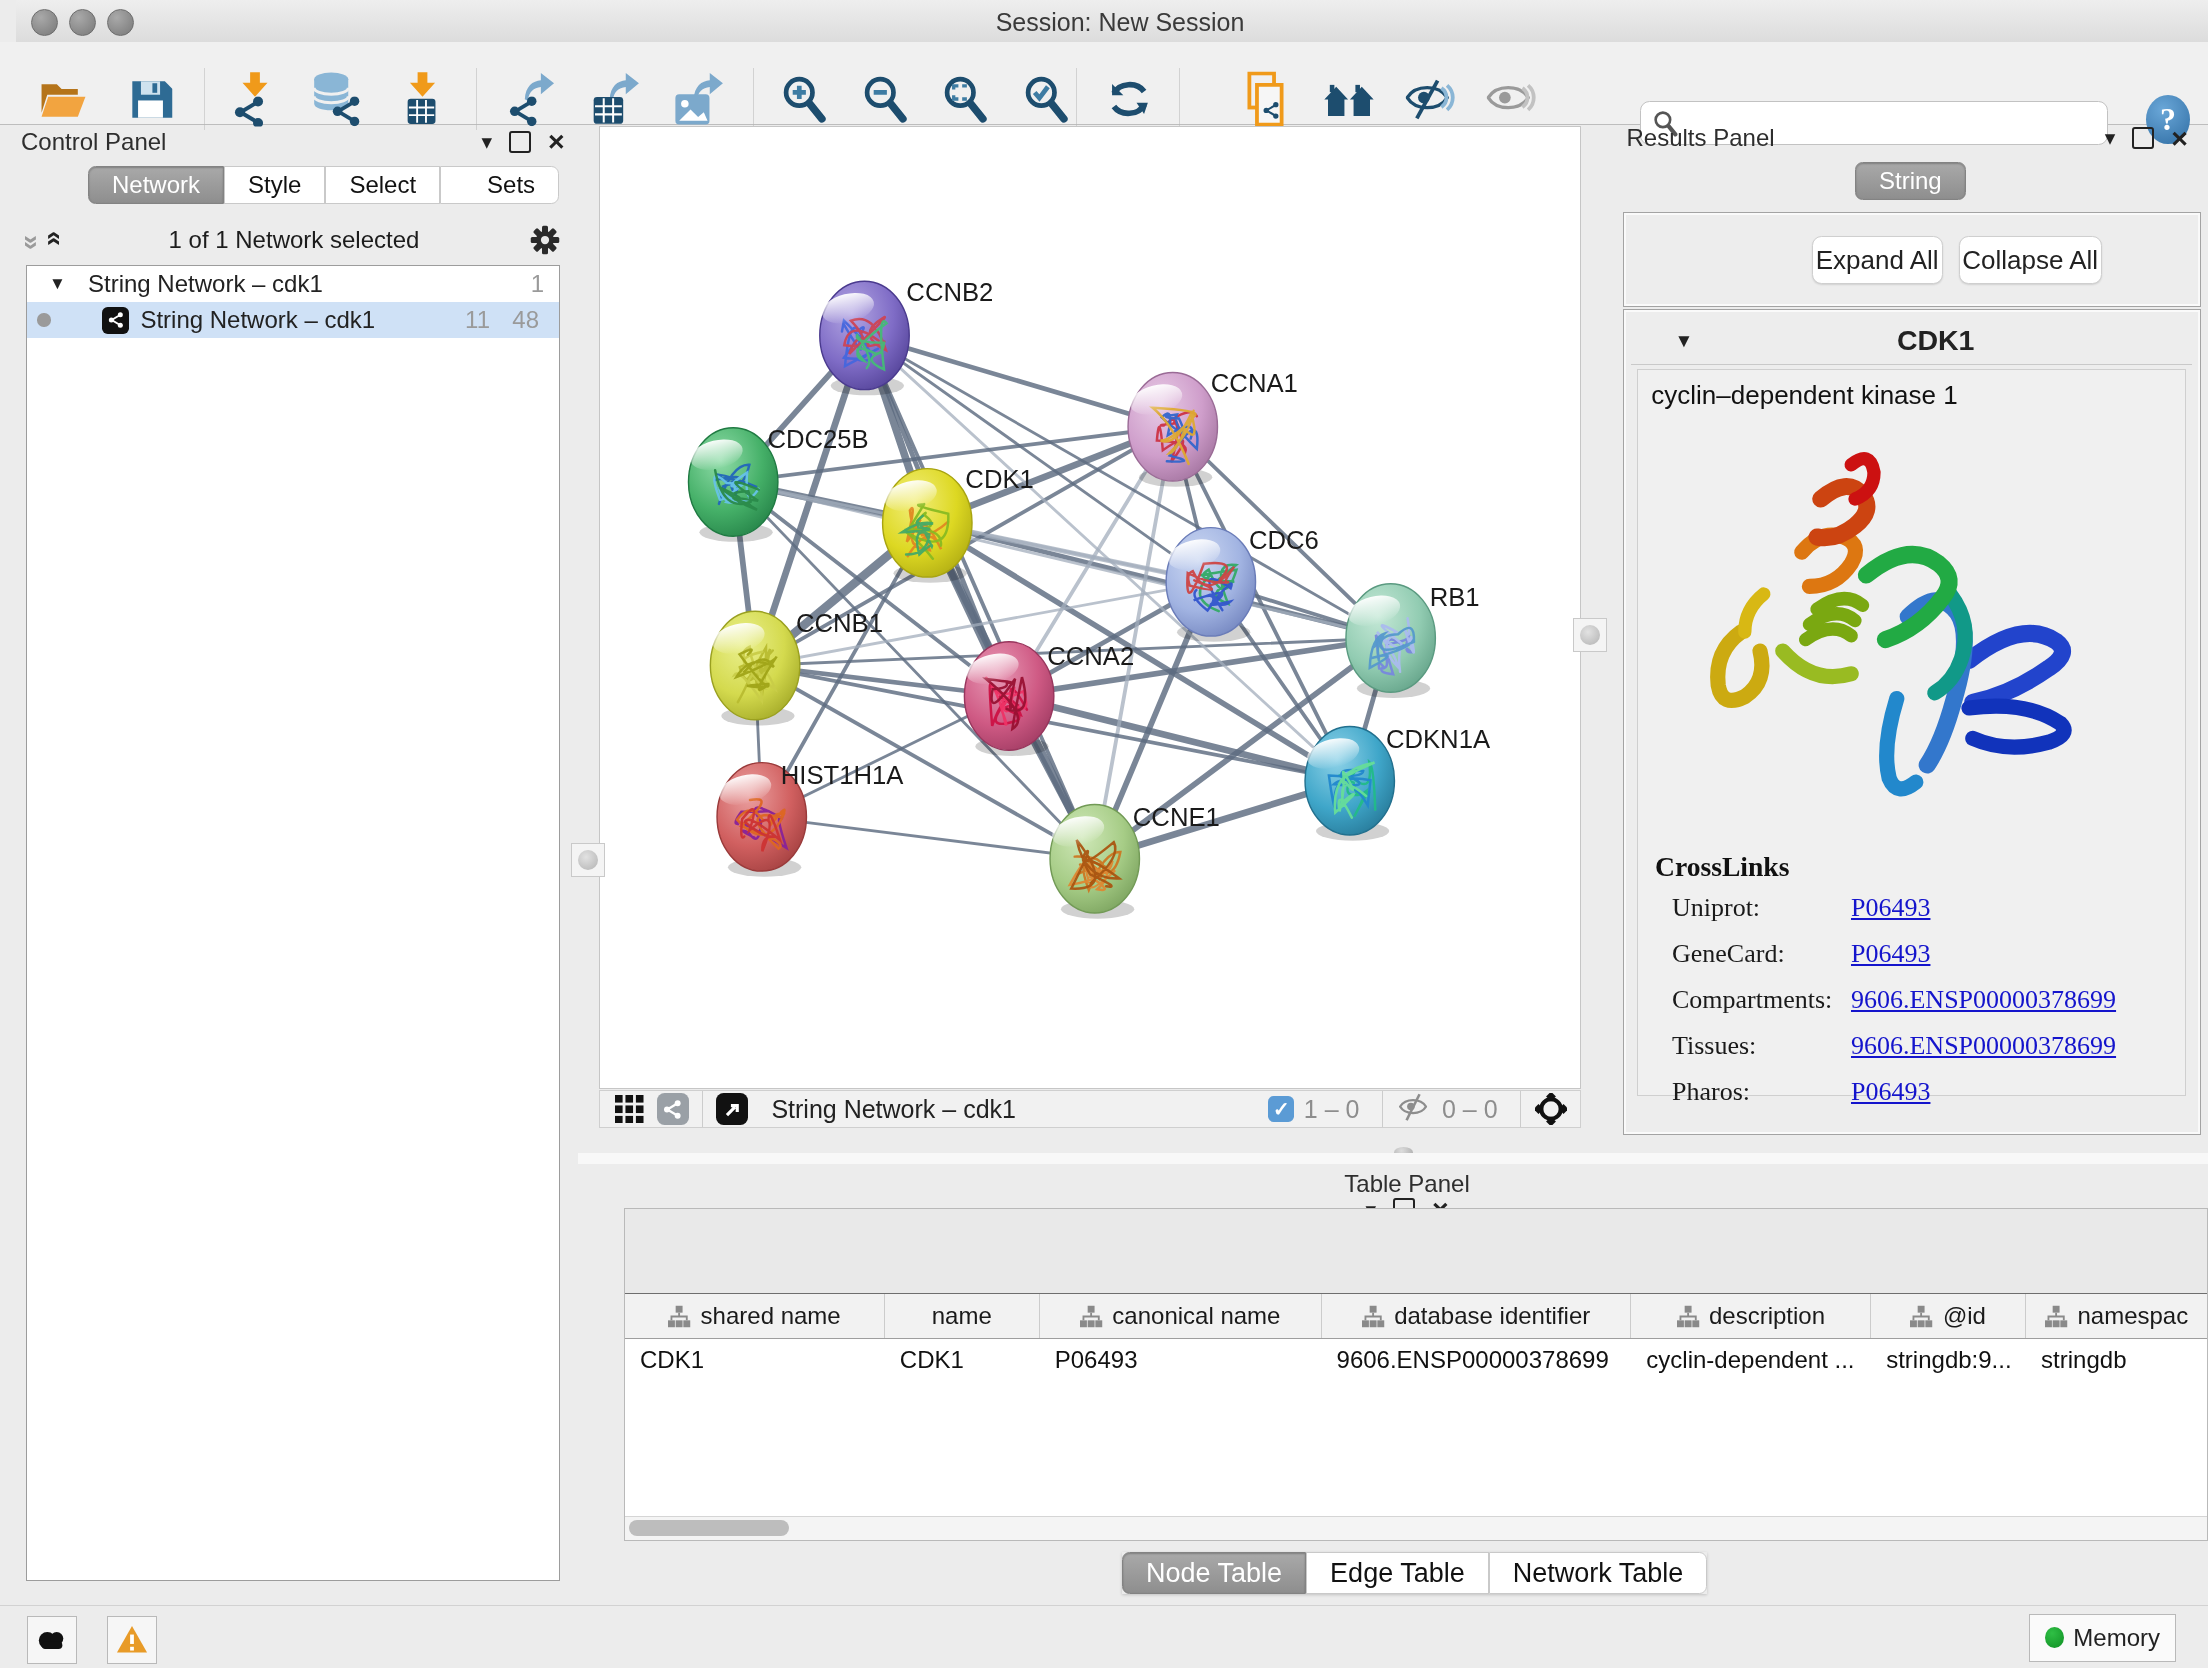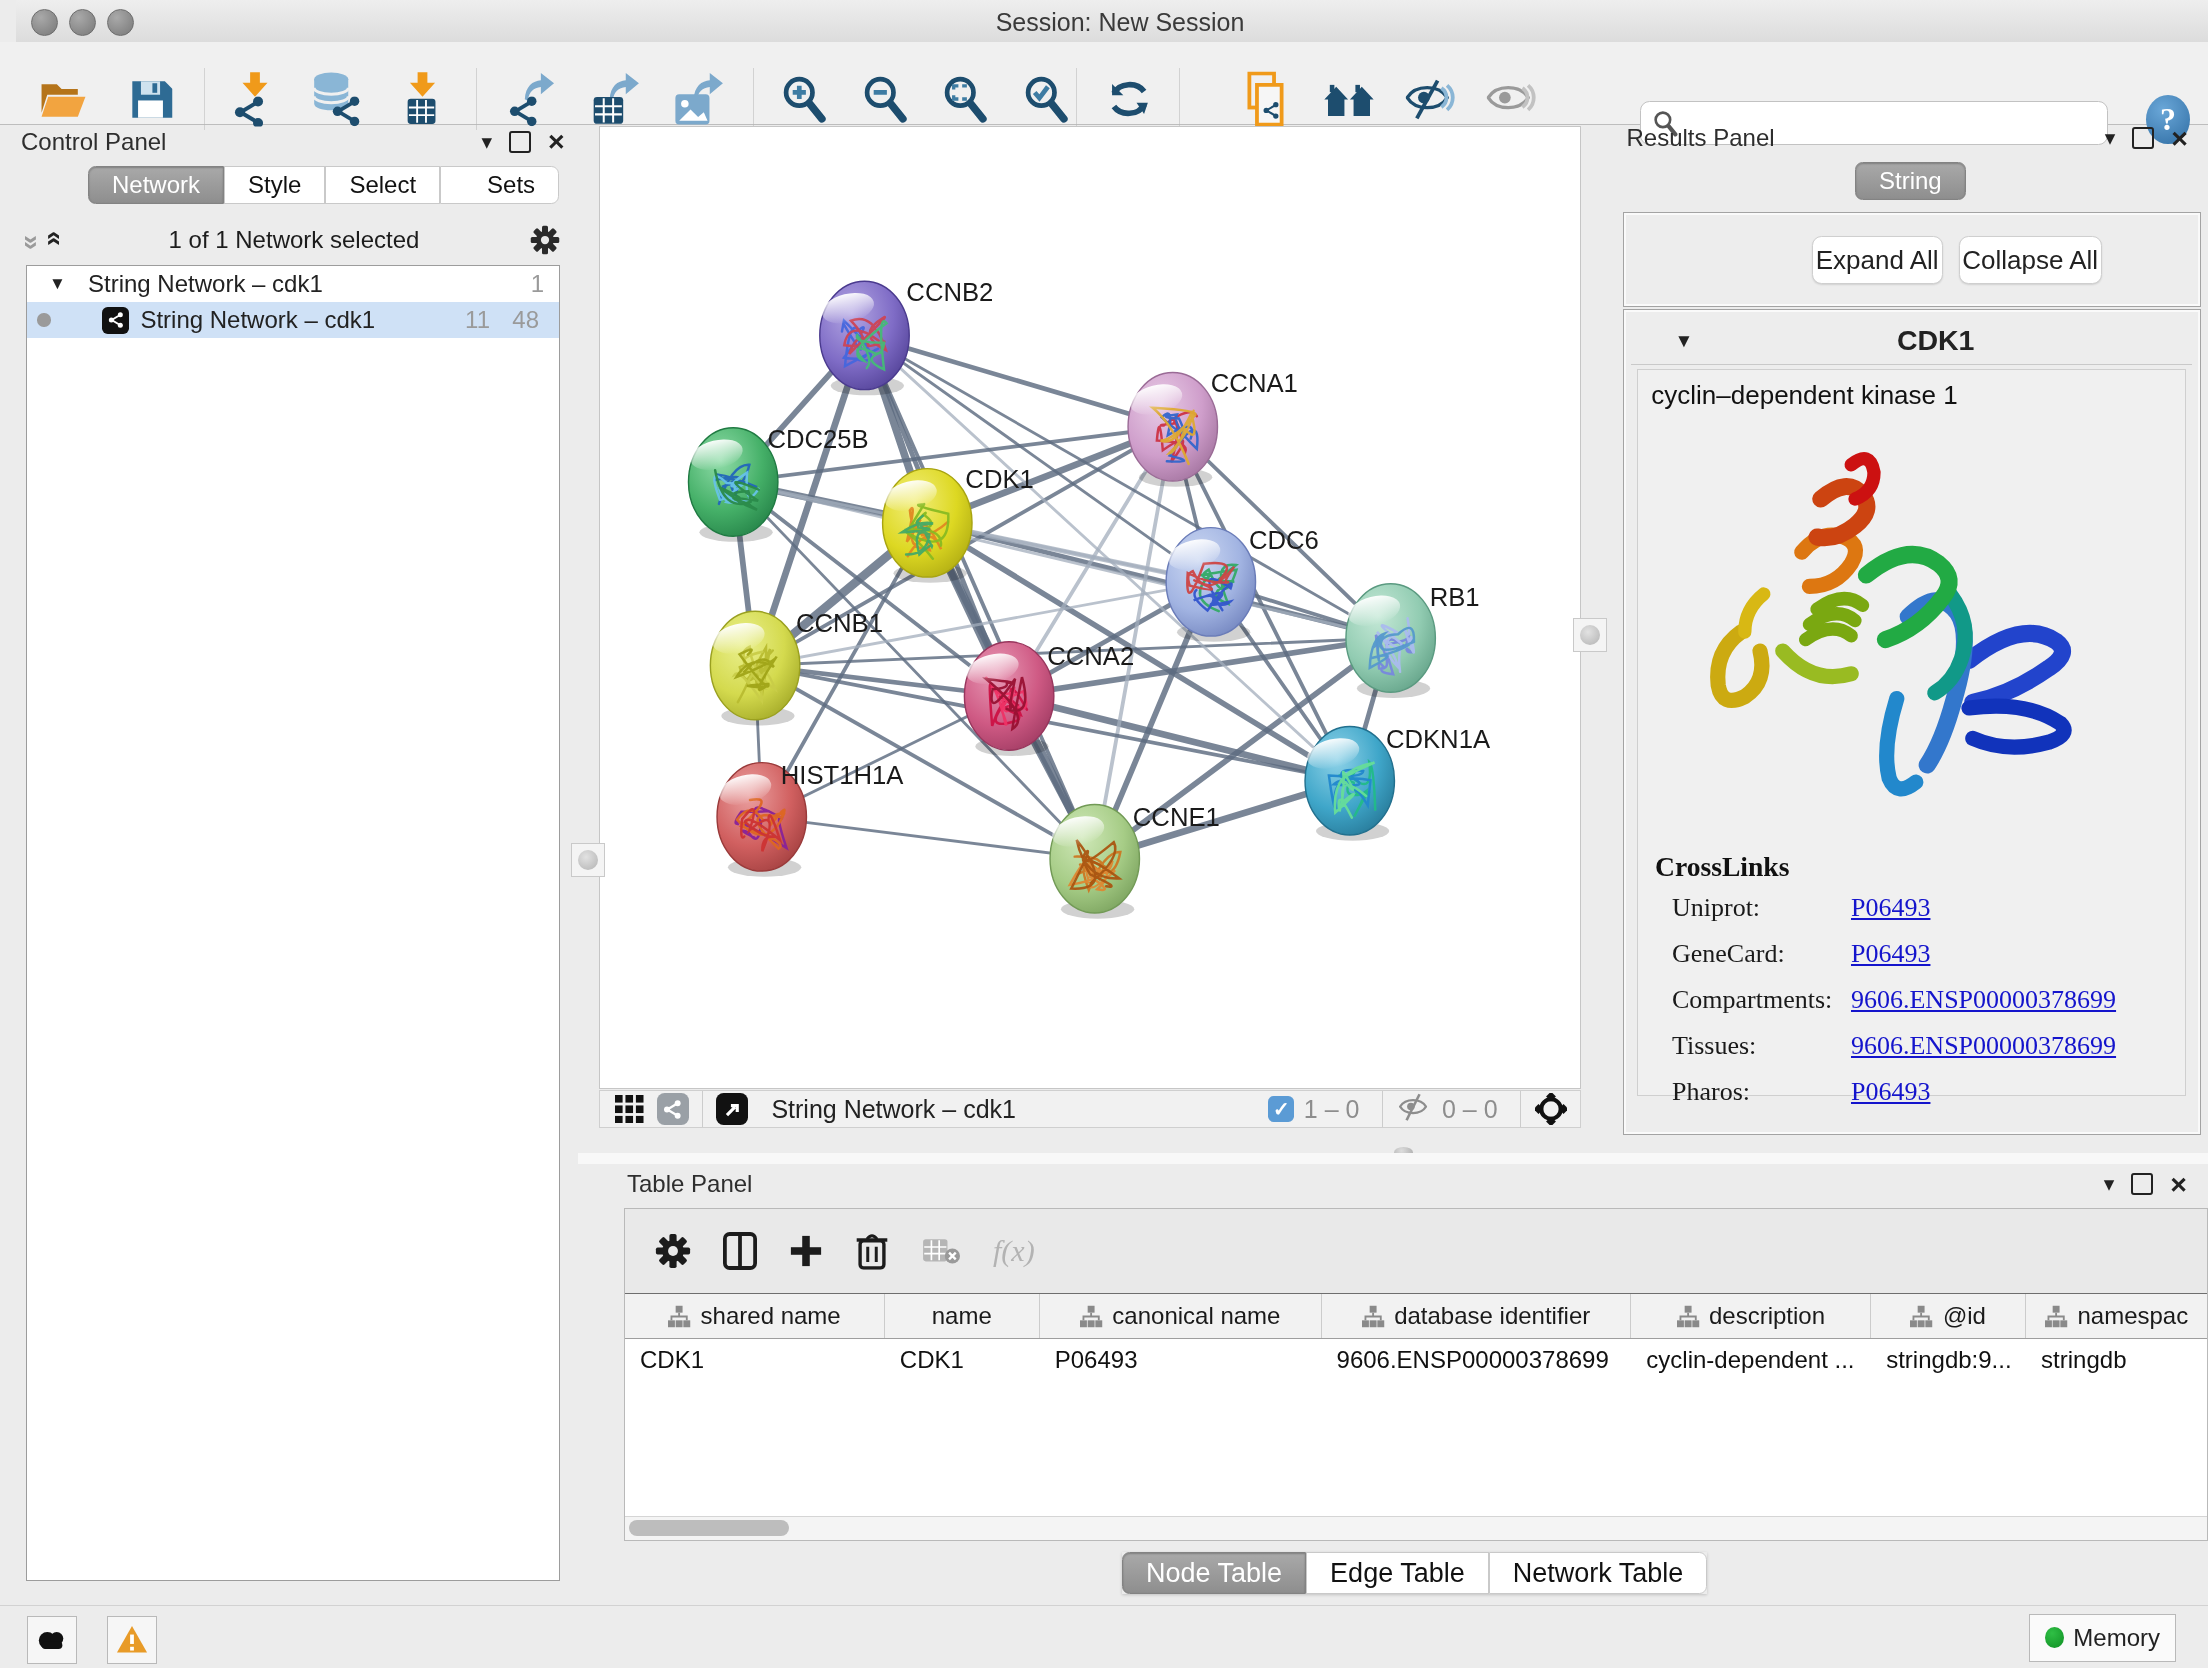--- a/index.html
+++ b/index.html
@@ -82,21 +82,21 @@
   #rp-desc{position:absolute;left:13.3px;top:9.5px;font-size:26px;color:#111;}
   #rp-protein{position:absolute;left:46px;top:72px;}
   #rp-xlinks{position:absolute;left:17px;top:481px;font-family:"Liberation Serif",serif;}
   #rp-xlinks .xl-title{font-size:27.6px;font-weight:bold;color:#111;margin-bottom:9.5px;}
   .xl-row{display:flex;font-size:26px;margin-bottom:16px;}
   .xl-label{width:179px;color:#1a1a1a;padding-left:17px;}
   .xl-link{color:#1414cc;text-decoration:underline;}
   
   #table-panel{position:absolute;left:578px;top:1153px;width:1630px;height:453px;}
   #tp-highlight{position:absolute;left:0;top:0;width:100%;height:11.4px;background:#f8f8f8;}
-  #tp-header{position:absolute;left:49px;top:17px;right:21px;display:flex;justify-content:space-between;align-items:center;}
+  #tp-header{position:absolute;left:49px;top:17px;right:21px;display:flex;justify-content:flex-start;align-items:center;flex-direction:column;}
   #tp-box{position:absolute;left:46px;top:55px;right:0px;height:331px;background:#e9e9e9;border:1px solid #b9b9b9;}
   #tp-toolbar{position:absolute;left:0;top:0;width:100%;height:84px;display:flex;align-items:center;gap:32px;padding-left:30px;box-sizing:border-box;}
   #tp-table{position:absolute;left:0;top:84px;right:0;bottom:23px;background:#fff;border-top:1.9px solid #6e6e6e;overflow:hidden;}
   #tp-cols{display:flex;height:44px;background:#f2f2f2;border-bottom:1.9px solid #9e9e9e;}
   .th{display:flex;align-items:center;justify-content:center;gap:9.5px;font-size:24px;color:#1a1a1a;
       border-right:1px solid #cccccc;box-sizing:border-box;}
   #tp-row{display:flex;height:42px;align-items:center;font-size:24px;color:#111;}
   .td{padding-left:15px;box-sizing:border-box;white-space:nowrap;overflow:hidden;}
   #tp-hscroll{position:absolute;left:0;bottom:0;width:100%;height:23px;background:#f4f4f4;border-top:1px solid #d5d5d5;}
   #tp-hthumb{position:absolute;left:3.8px;top:2.9px;width:160px;height:16px;border-radius:8.6px;background:#bdbdbd;}
@@ -735,44 +735,20 @@
     <div id="tp-highlight"></div>
     <div id="tp-header">
       <span class="panel-title">Table Panel</span>
       <span class="win-controls">
         <span class="wc-collapse">▾</span>
         <span class="wc-float"></span>
         <span class="wc-close">×</span>
       </span>
     </div>
     <div id="tp-box">
-      <div id="tp-toolbar">
-        <svg width="36" height="36" viewBox="0 0 40 40" color="#1c1c1c">
-            <use href="#sym-gear" width="40" height="40"></use>
-          </svg>
-        <svg width="34" height="38" viewBox="0 0 36 40">
-            <rect x="2" y="2" width="32" height="36" rx="5" fill="none" stroke="#1c1c1c" stroke-width="4"></rect>
-            <line x1="18" y1="4" x2="18" y2="36" stroke="#1c1c1c" stroke-width="4"></line>
-          </svg>
-        <svg width="34" height="34" viewBox="0 0 36 36">
-            <rect x="14" y="2" width="8" height="32" fill="#1c1c1c"></rect>
-            <rect x="2" y="14" width="32" height="8" fill="#1c1c1c"></rect>
-          </svg>
-        <svg width="34" height="38" viewBox="0 0 40 44" color="#1c1c1c">
-            <use href="#sym-trash" width="40" height="44"></use>
-          </svg>
-        <svg width="40" height="28.5" viewBox="0 0 42 30">
-            <g color="#b5b5b5">
-              <use href="#sym-table" width="30" height="28"></use>
-            </g>
-            <circle cx="33" cy="20" r="8" fill="#9a9a9a"></circle>
-            <path d="M29.5 16.5 l7 7 M36.5 16.5 l-7 7" stroke="#fff" stroke-width="2.5"></path>
-          </svg>
-        <span class="icon-label" style="font-family:'Liberation Serif',serif;font-style:italic;font-size:30px;color:#b3b3b3">f(x)</span>
-      </div>
       <div id="tp-table">
         <div id="tp-cols">
           <div class="th" style="width:260px">
               <svg width="23" height="23" viewBox="0 0 30 30" color="#8a8a8a">
                 <use href="#sym-orgchart" width="30" height="30"></use>
               </svg>
               <span>shared name</span>
             </div>
           <div class="th" style="width:155px">
               <span>name</span>

